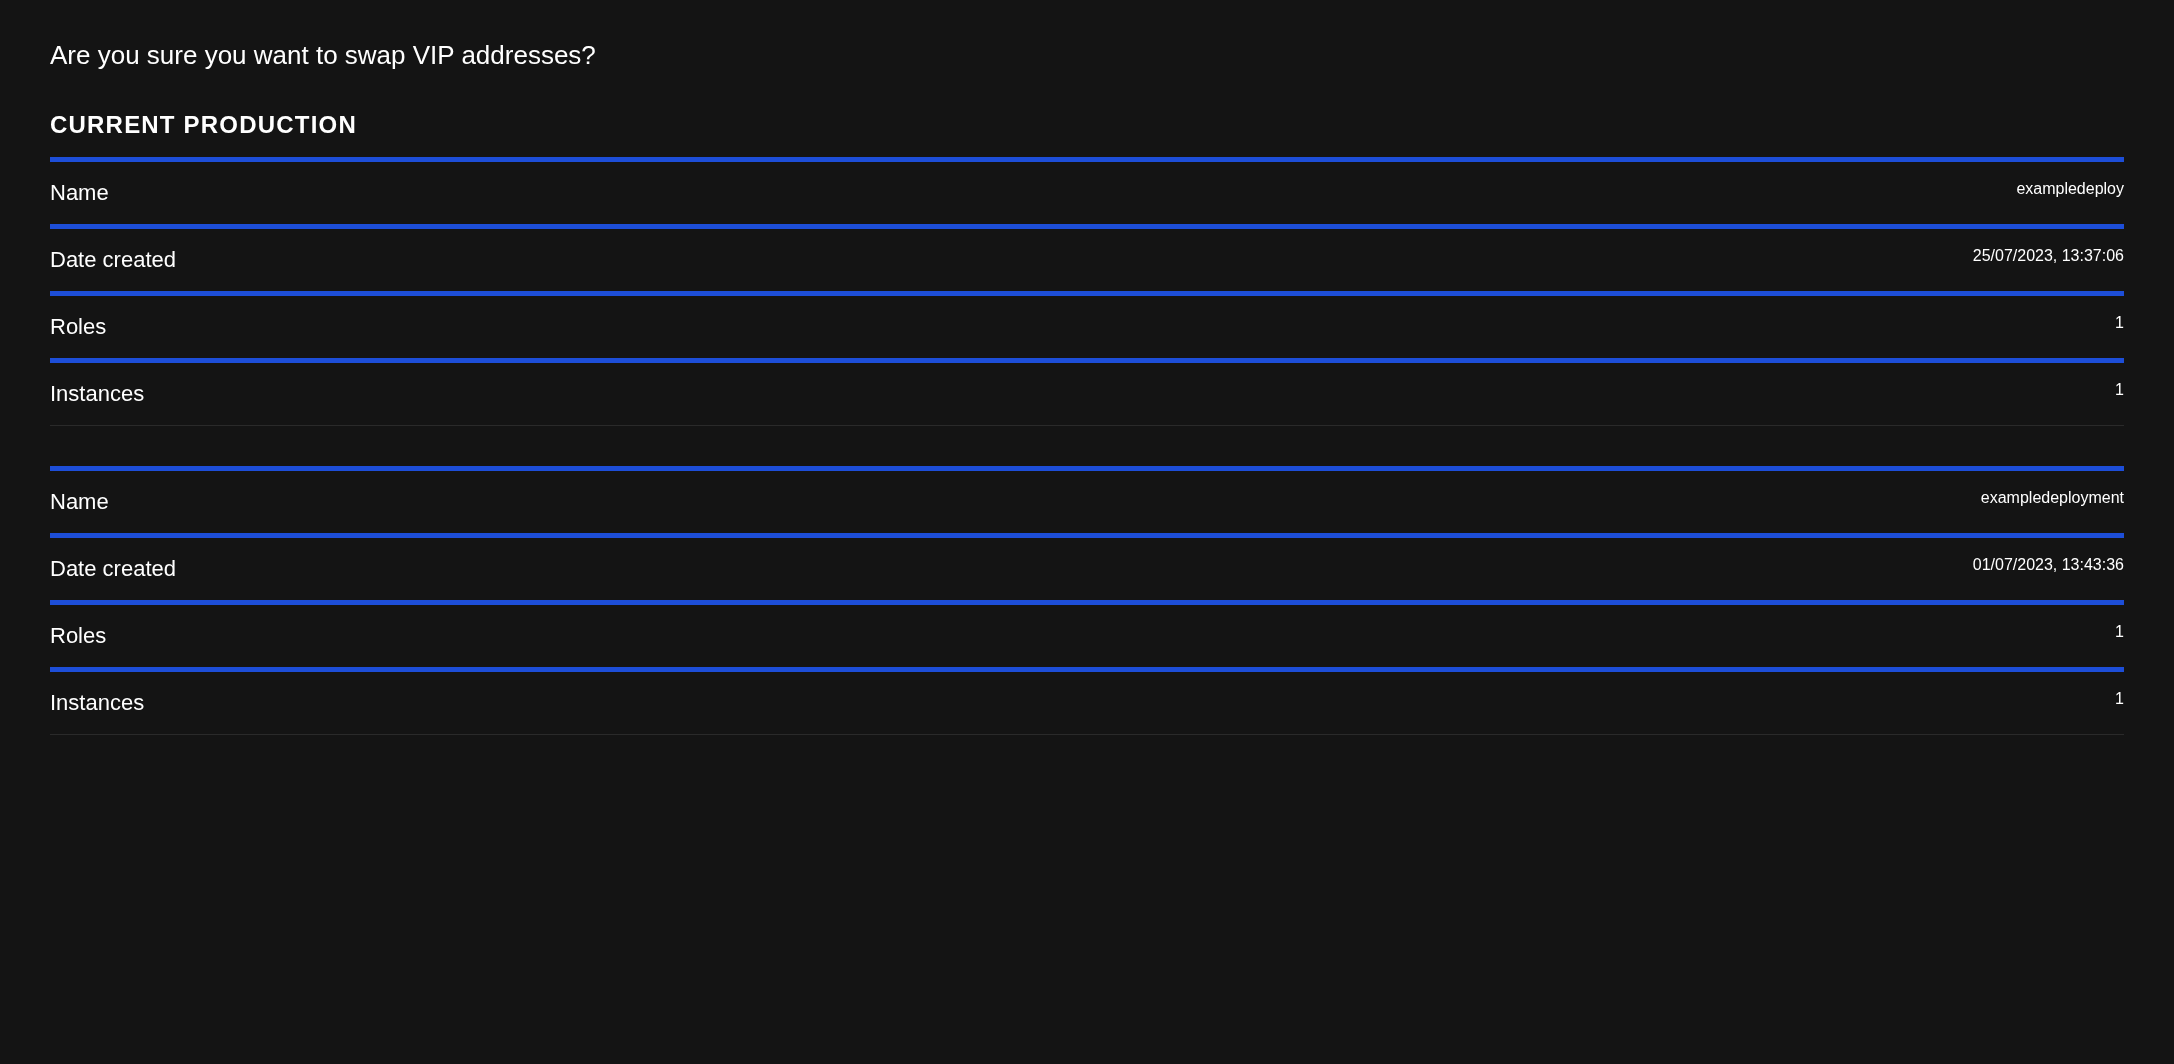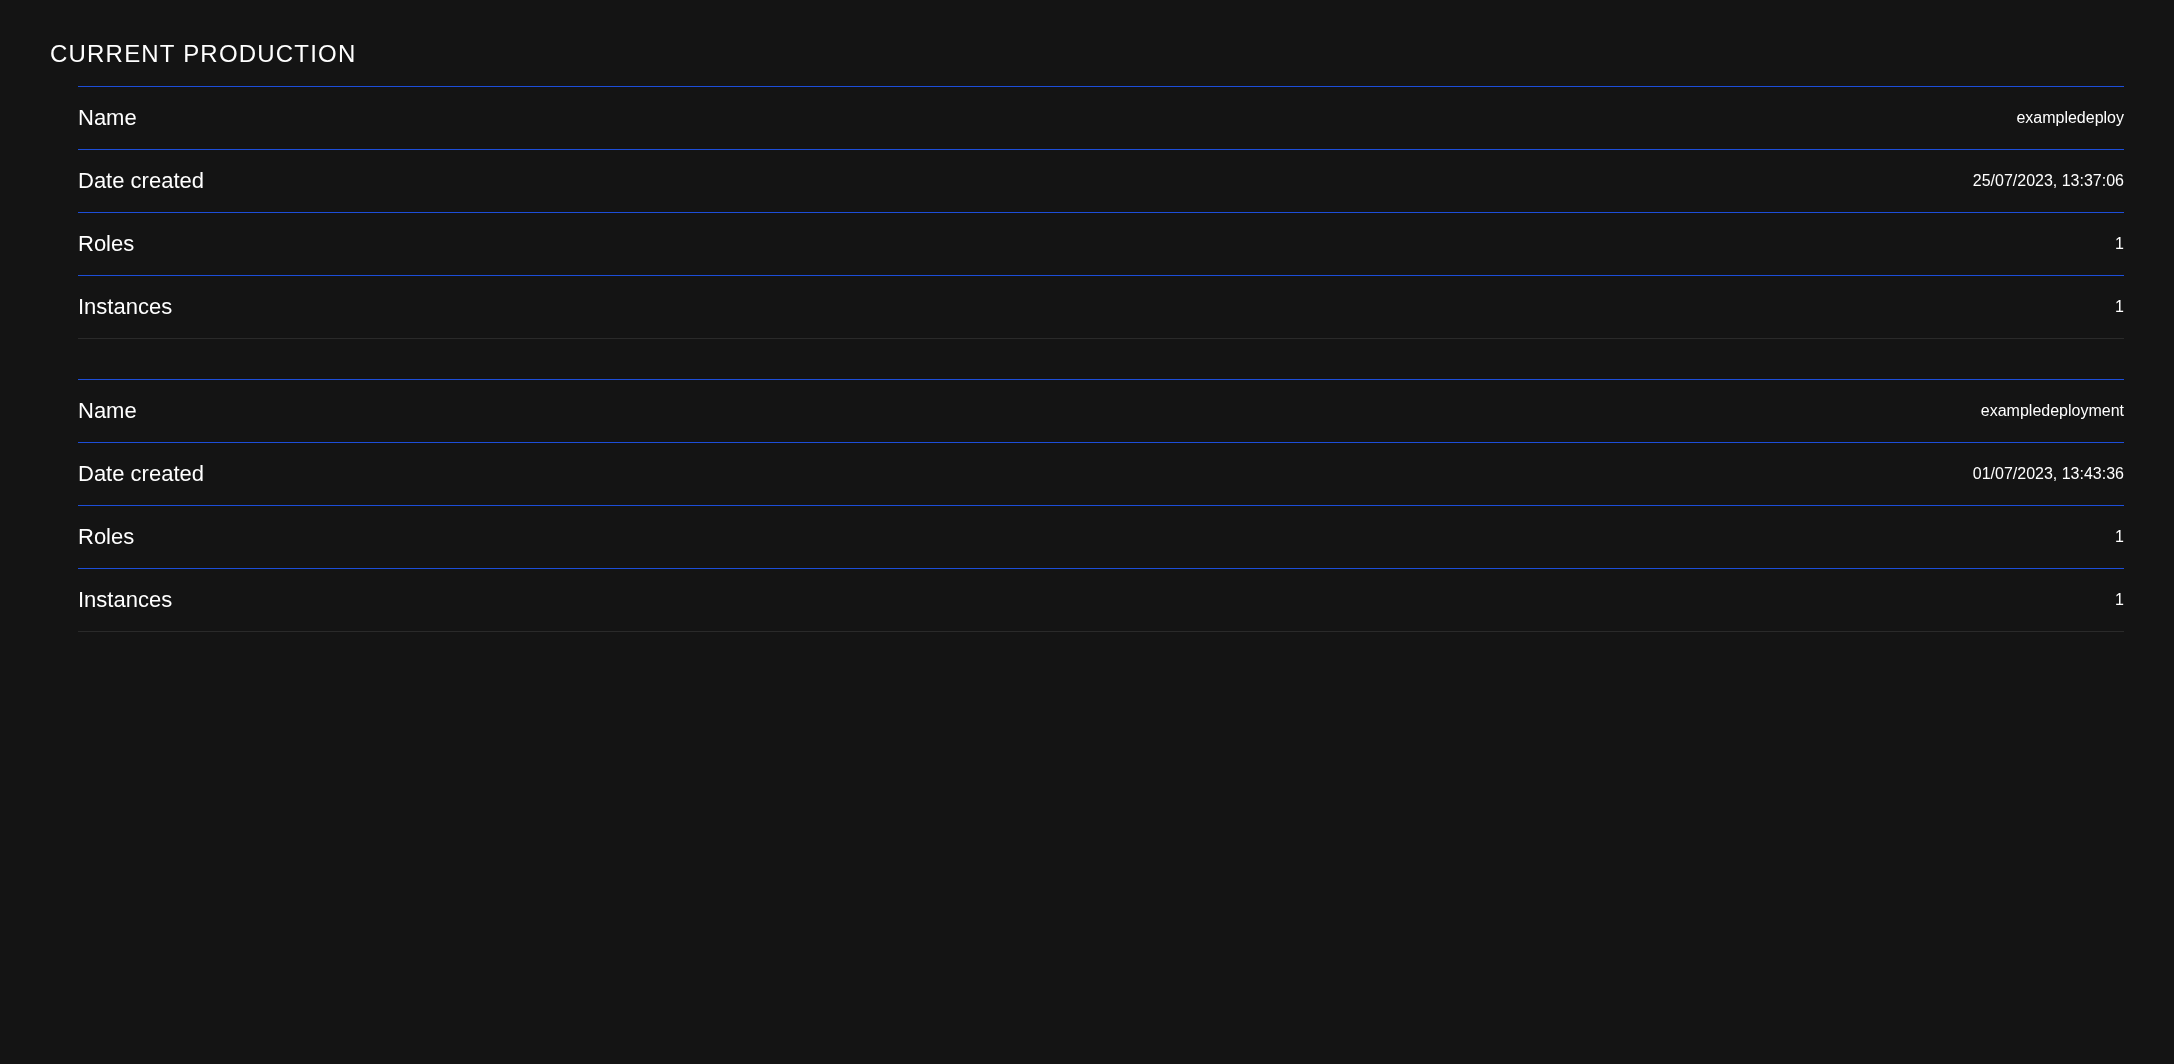--- a/index.html
+++ b/index.html
@@ -20,38 +20,36 @@
 
     .dialog-question {
       font-size: 26px;
       font-weight: 400;
       margin-bottom: 40px;
       color: #ffffff;
     }
 
     .section-title {
       font-size: 24px;
-      font-weight: 400;
+      font-weight: 700;
       letter-spacing: 0.05em;
       margin-bottom: 18px;
       color: #ffffff;
     }
 
     .info-table {
       width: 100%;
       margin-bottom: 40px;
     }
 
     .info-row {
       display: flex;
       justify-content: space-between;
-      align-items: center;
       padding: 18px 0;
-      border-top: 1px solid #1d4ed8;
-      margin-left: 28px;
+      border-top: 5px solid #1d4ed8;
     }
 
     .info-row:last-child {
       border-bottom: 1px solid #2a2a2a;
     }
 
     .info-label {
       font-size: 22px;
       color: #ffffff;
       font-weight: 400;
@@ -66,20 +64,21 @@
 
     .section-block {
       margin-bottom: 20px;
     }
   </style>
 </head>
 <body>
 
 <div>
 
+  <div class="dialog-question">Are you sure you want to swap VIP addresses?</div>
 
   <div class="section-block">
     <div class="section-title">CURRENT PRODUCTION</div>
     <div class="info-table">
       <div class="info-row">
         <span class="info-label">Name</span>
         <span class="info-value">exampledeploy</span>
       </div>
       <div class="info-row">
         <span class="info-label">Date created</span>

